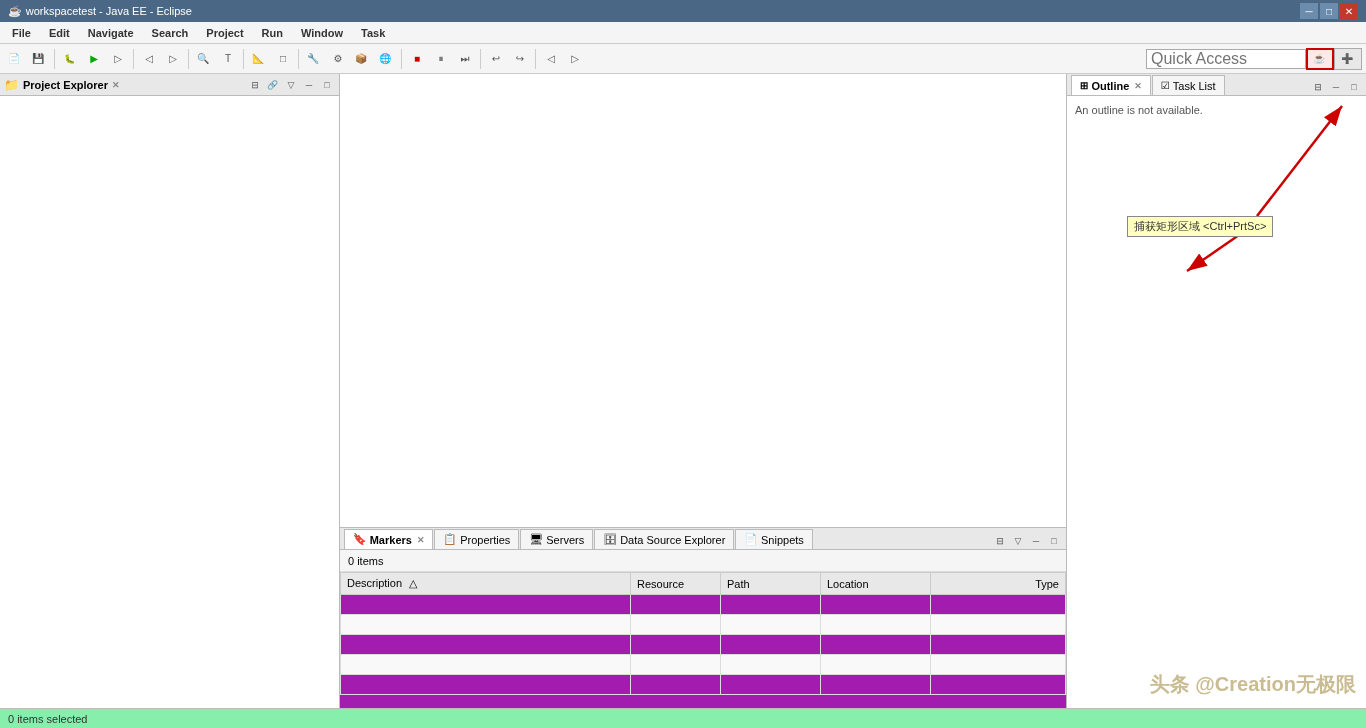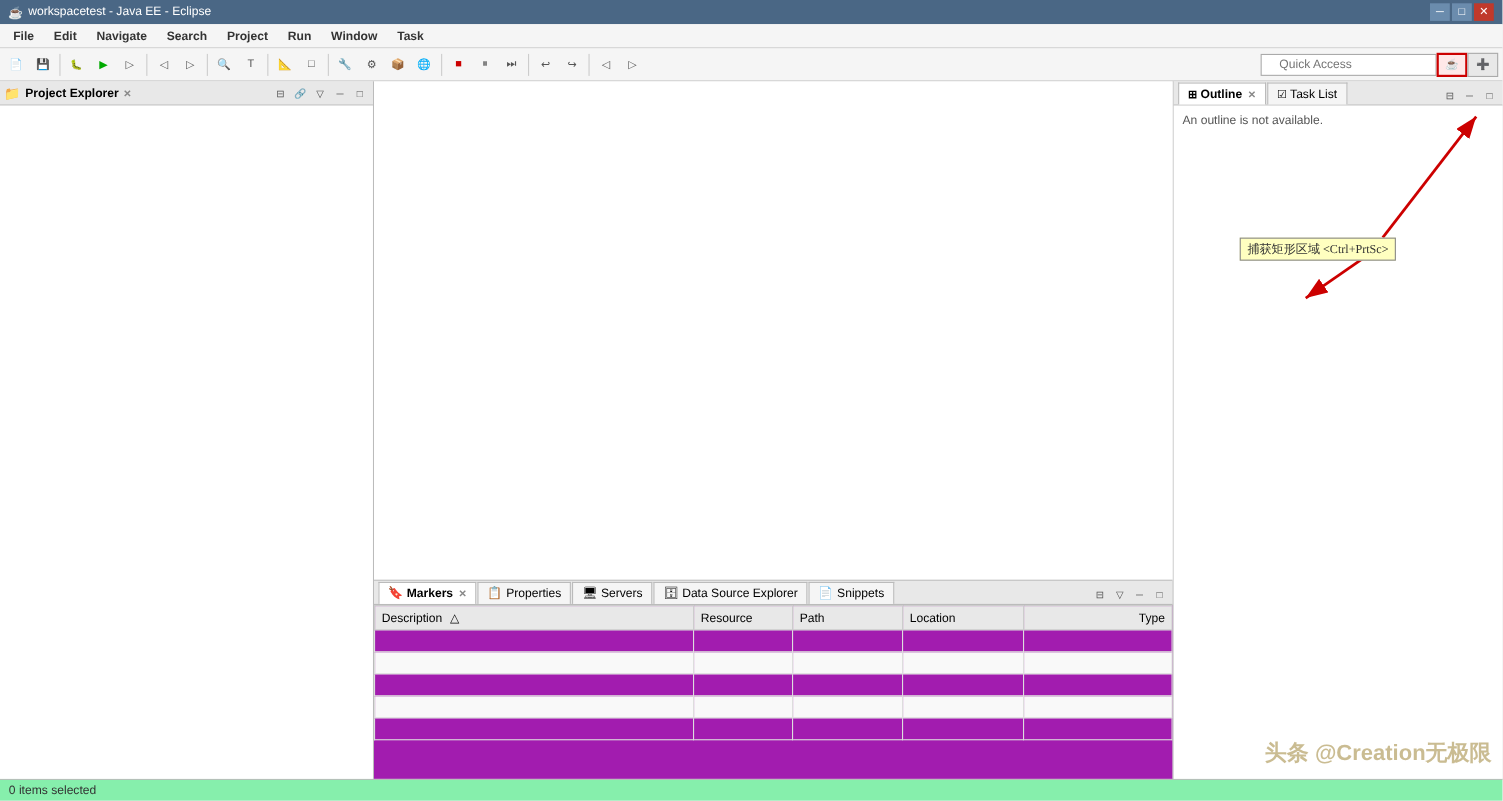--- a/index.html
+++ b/index.html
@@ -71,22 +71,22 @@
 
     
     #quick-access-area {
       display: flex;
       align-items: center;
       margin-left: auto;
     }
     #quick-access-input {
       width: 160px; height: 20px;
       border: 1px solid #aaa;
-      padding: 1px 16px;
-      font-size: 11px;
+      padding: 1px 4px;
+      font-size: 16px;
       background: white;
     }
     .perspective-btn {
       width: 28px; height: 22px;
       background: #e8e8e8;
       border: 1px solid #aaa;
       cursor: pointer;
       display: flex; align-items: center; justify-content: center;
       font-size: 10px;
     }
@@ -254,21 +254,20 @@
     
     .annotation-tooltip {
       position: absolute;
       background: #ffffc0;
       border: 1px solid #888;
       padding: 2px 6px;
       font-size: 11px;
       color: #333;
       white-space: nowrap;
       z-index: 10;
-      font-family: Liberation Serif, serif;
     }
     .red-arrow {
       position: absolute;
       pointer-events: none;
       z-index: 9;
     }
     
     #watermark {
       position: absolute;
       bottom: 30px;
@@ -407,20 +406,23 @@
           <span>📄</span>
           <span>Snippets</span>
         </div>
         <div class="panel-header-actions" style="margin-left:auto; padding-right:4px; display:flex; align-items:center; gap:2px;">
           <button class="panel-action-btn" title="View Menu">⊟</button>
           <button class="panel-action-btn" title="Minimize">▽</button>
           <button class="panel-action-btn" title="Pin">─</button>
           <button class="panel-action-btn" title="Maximize">□</button>
         </div>
       </div>
+      <div id="bottom-toolbar-bar" style="height:22px; background:#f5f5f5; border-bottom:1px solid #ddd; display:flex; align-items:center; padding:0 8px;">
+        <span style="font-size:11px;">0 items</span>
+      </div>
       <div id="bottom-content" style="flex:1; background:#a21caf; overflow:auto;">
         <table id="markers-table" style="width:100%; border-collapse:collapse;">
           <thead>
             <tr>
               <th style="background:#e8e8e8; border:1px solid #ccc; padding:2px 6px; text-align:left; font-size:11px; font-weight:normal; height:22px; width:290px;">
                 <span>Description</span>
                 <span style="margin-left:4px;">△</span>
               </th>
               <th style="background:#e8e8e8; border:1px solid #ccc; padding:2px 6px; text-align:left; font-size:11px; font-weight:normal; height:22px; width:90px;">
                 <span>Resource</span>

